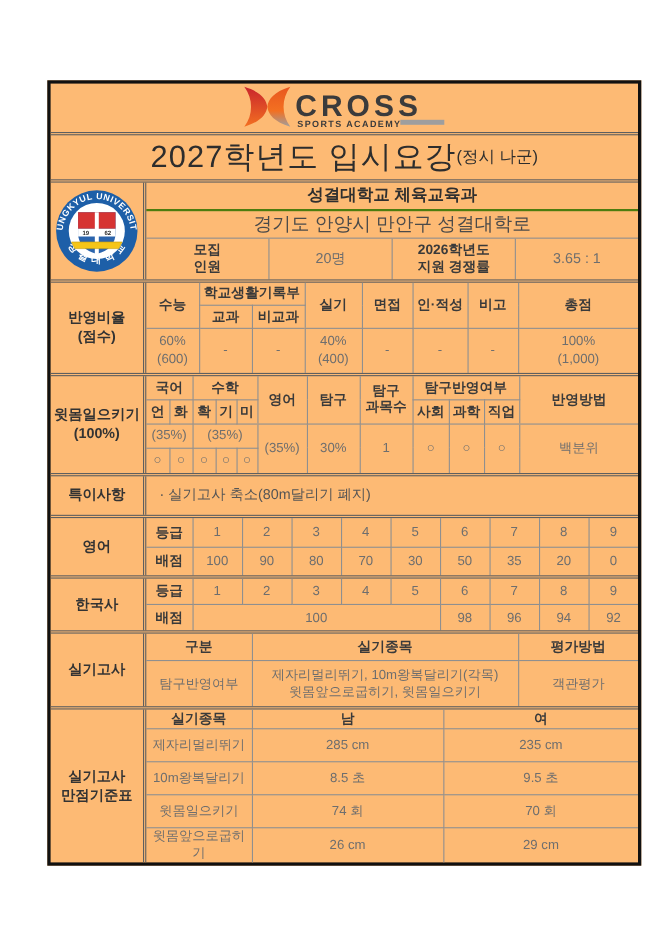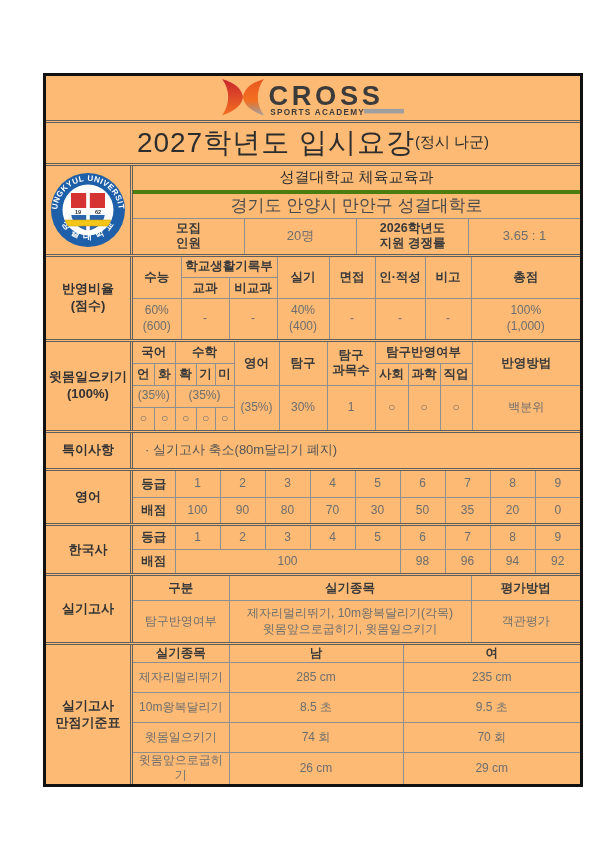--- a/index.html
+++ b/index.html
@@ -25,22 +25,22 @@
   .content { flex:1; min-width:0; display:flex; flex-direction:column; }
   table.grid { width:100%; height:100%; border-collapse:collapse; table-layout:fixed; }
   .grid td { border-right:1px solid #8f8f8f; border-bottom:1px solid #8f8f8f;
              text-align:center; vertical-align:middle; padding:0 2px; overflow:hidden; }
   .grid td.nr { border-right:none; }
   .grid td.nb { border-bottom:none; }
   .hd { font-weight:bold; color:#3a3a3a; font-size:12.5px; line-height:1.2; }
   .vl { color:#6e6e6e; font-size:12px; line-height:1.3; }
   .title-main { font-size:28px; color:#2d2d2d; letter-spacing:1px; }
   .title-sub  { font-size:15px; color:#2d2d2d;text-align:center; }
-  .univ-row { height:24px; border-bottom:4px solid #4d7c0f; display:flex; align-items:center; justify-content:center;
-              font-weight:normal; font-size:15px; color:#2f2f2f; }
+  .univ-row { height:24px; border-bottom:2px solid #4d7c0f; display:flex; align-items:center; justify-content:center;
+              font-weight:bold; font-size:15px; color:#2f2f2f; }
   .addr-row { height:24px; border-bottom:1px solid #8f8f8f; display:flex; align-items:center; justify-content:center;
               font-size:17px; color:#4a4a4a; }
   .recruit-row { flex:1; display:flex; }
   .recruit-row > div { flex:1; display:flex; flex-direction:column; align-items:center; justify-content:center;
                        border-right:1px solid #8f8f8f; line-height:1.25; }
   .recruit-row > div:last-child { border-right:none; }
   .note-text { flex:1; display:flex; align-items:center; padding-left:12px;
                font-size:13px; color:#555; }
   .emblem-cell { justify-content:center; }
 </style>

